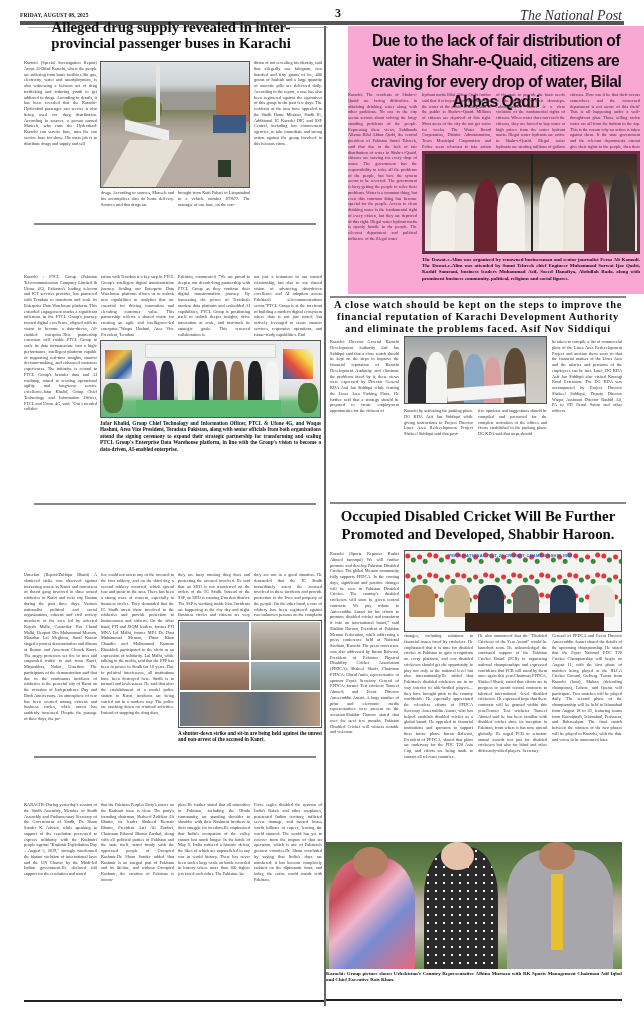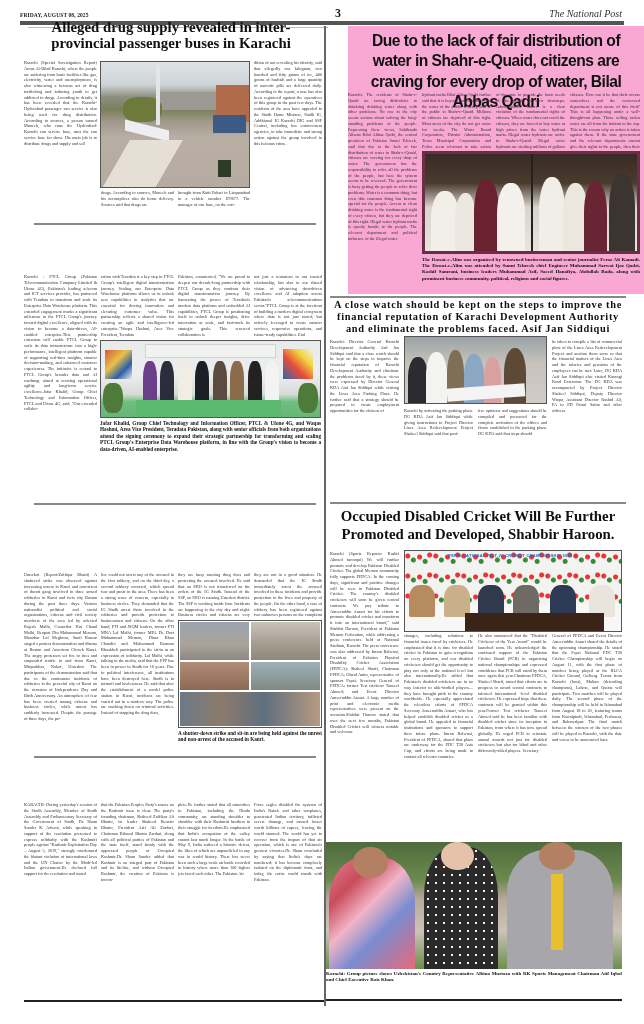--- a/index.html
+++ b/index.html
@@ -2,21 +2,21 @@
 <html><head>
 <meta charset="utf-8">
 <style>
   * { box-sizing: border-box; margin: 0; padding: 0; }
   html, body { width: 644px; height: 1024px; background: #ffffff; overflow: hidden; }
   body { font-family: "Liberation Serif", "DejaVu Serif", serif; color: #1a1a1a; position: relative; }
 
   .masthead { position: absolute; left: 20px; top: 6px; width: 604px; height: 20px; }
   .mh-date { position: absolute; left: 0; top: 6px; font-size: 5.5px; font-weight: bold; letter-spacing: 0.1px; color: #222; }
   .mh-page { position: absolute; left: 313px; top: 0px; font-size: 12px; font-weight: bold; background: #fff; padding: 0 2px; z-index: 2; }
-  .mh-title { position: absolute; right: 2px; top: 2px; font-size: 10px; font-style: italic; color: #333; }
+  .mh-title { position: absolute; right: 2px; top: 2px; font-size: 14px; font-style: italic; color: #333; }
   .mh-rule { position: absolute; left: 0; top: 15px; width: 604px; height: 4px; background: #555; }
   .mh-rule-thin { position: absolute; left: 8px; top: 21px; width: 300px; height: 1px; background: #bbb; }
 
   .col-divider { position: absolute; left: 324px; top: 26px; width: 2px; height: 980px; background: #666; }
 
   .article { position: absolute; }
   .headline { font-weight: bold; text-align: center; line-height: 1.08; color: #111; }
   .h-tall { font-family: "Liberation Sans", "DejaVu Sans", sans-serif; font-stretch: condensed; }
   .body-cols { position: absolute; font-size: 4.3px; line-height: 5.75px; text-align: justify; color: #333; }
   .col { position: absolute; overflow: hidden; }
@@ -184,21 +184,21 @@
     <div class="p" style="left:54%;width:12%;height:76%;background:#f1eee8;"></div>
     <div class="p" style="left:65%;width:12%;height:70%;background:#ebe7df;"></div>
     <div class="p" style="left:75%;width:11%;height:72%;background:#6a2534;"></div>
     <div class="p" style="left:87%;width:12%;height:80%;background:#3c3431;"></div>
   </div>
   <div class="caption" style="left:74px;top:231px;width:218px;font-size:5px;line-height:6.2px;">The Dawat-e-Alim was organized by renowned businessman and senior journalist Feroz Ali Kamadi. The Dawat-e-Alim was attended by Sunni Tehreek chief Engineer Muhammad Sarwat Ijaz Qadri, Kashif Samrani, business leaders Muhammad Asif, Saeed Hanafiya, Abdullah Bada, along with prominent business community, political, religious and social figures.</div>
 </div>
 <div class="rule" style="left:330px;top:296px;width:296px;"></div>
 
 <div class="article" style="left:330px;top:299px;width:296px;height:200px;">
-  <div class="headline" style="position:absolute;left:0;top:0;width:296px;font-size:10.4px;line-height:1.16;letter-spacing:0.7px;">A close watch should be kept on the steps to improve the financial reputation of Karachi Development Authority and eliminate the problems faced. Asif Jan Siddiqui</div>
+  <div class="headline" style="position:absolute;left:0;top:0;width:296px;font-size:10.4px;line-height:1.16;letter-spacing:0.7px;">A close watch should be kept on the steps to improve the financial reputation of Karachi Development Authority and eliminate the problems faced. Asif Nov Siddiqui</div>
   <div class="body-cols" style="left:0;top:40px;width:296px;height:160px;">
     <div class="col" style="left:0;top:0;width:69px;height:98px;">Karachi: Director General Karachi Development Authority Asif Jan Siddiqui said that a close watch should be kept on the steps to improve the financial reputation of Karachi Development Authority and eliminate the problems faced by it, these views were expressed by Director General KDA Asif Jan Siddiqui while visiting the Lines Area Parking Plaza. He further said that a strategy should be prepared to create employment opportunities for the citizens of</div>
     <div class="col" style="left:74px;top:69px;width:69px;height:29px;">Karachi by activating the parking plaza. DG KDA Asif Jan Siddiqui while giving instructions to Project Director Lines Area Redevelopment Project Shakeel Siddiqui said that posi-</div>
     <div class="col" style="left:148px;top:69px;width:69px;height:29px;">tive opinions and suggestions should be compiled and presented for the complete activation of the offices and floors established in the parking plaza. DG KDA said that steps should</div>
     <div class="col" style="left:222px;top:0;width:70px;height:98px;">be taken to compile a list of commercial plots of the Lines Area Redevelopment Project and auction them soon so that the financial matters of the Lines Area and the salaries and pensions of the employees can be met. Later, DG KDA Asif Jan Siddiqui also visited Korangi Road Extension. The DG KDA was accompanied by Project Director Shakeel Siddiqui, Deputy Director Waqar, Assistant Director Rashid Ali, PA to PD Faisal Sattar and other officers.</div>
   </div>
   <div class="photo ph-kda" style="left:74px;top:37px;width:143px;height:68px;">
     <div class="p" style="left:2%;width:14%;height:70%;background:#2c2c30;"></div>
     <div class="p" style="left:15%;width:15%;height:78%;background:#f3f3f1;"></div>
     <div class="p" style="left:30%;width:12%;height:80%;background:#7f6f56;"></div>

